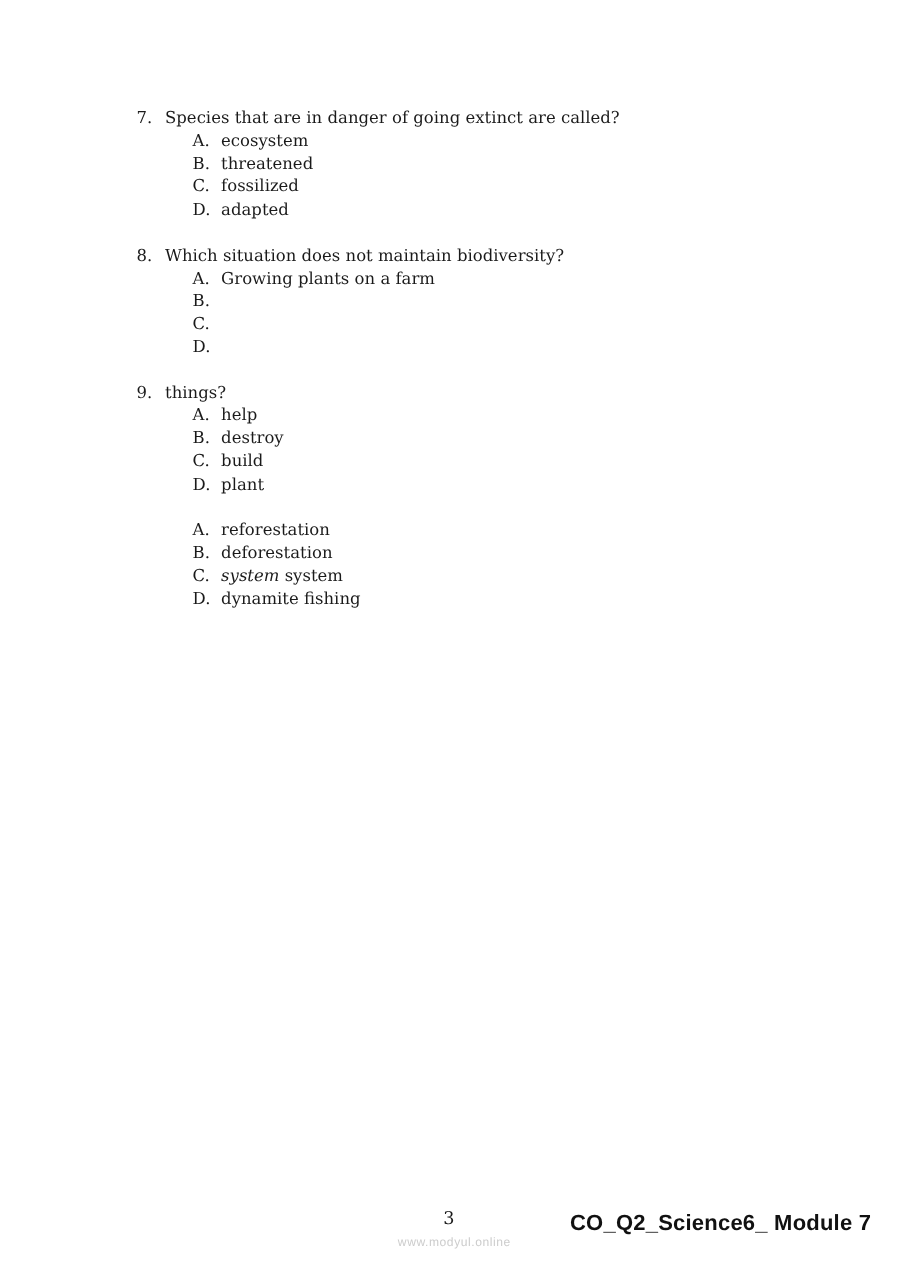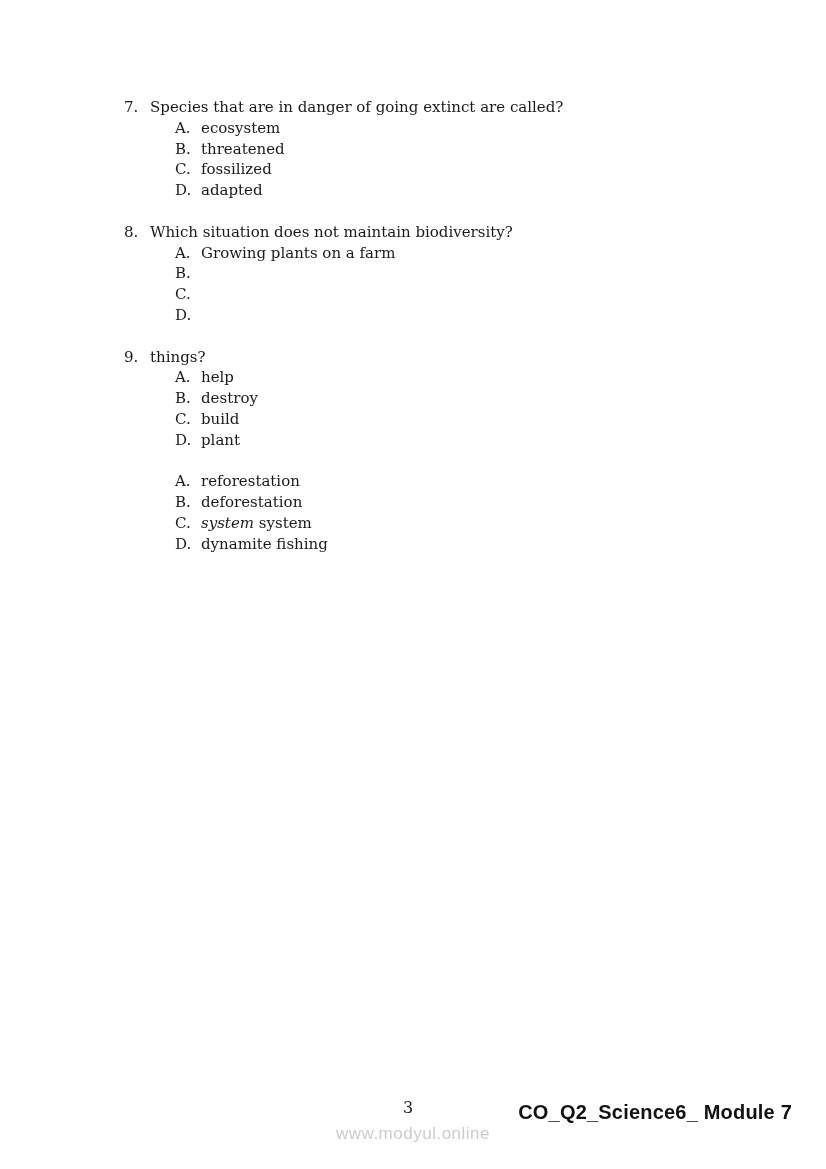--- a/index.html
+++ b/index.html
@@ -59,21 +59,21 @@
     font-family: "DejaVu Serif", serif;
     color: #1a1a1a;
   }
   .watermark {
     position: absolute;
     left: 0;
     right: 0;
     top: 1124px;
     text-align: center;
     font-family: "Liberation Sans", sans-serif;
-    font-size: 17px;
+    font-size: 11px;
     letter-spacing: 0.5px;
     color: #cccccc;
   }
   .module-label {
     position: absolute;
     top: 1101px;
     right: 34px;
     font-family: "Liberation Sans", sans-serif;
     font-weight: bold;
     font-size: 20px;

